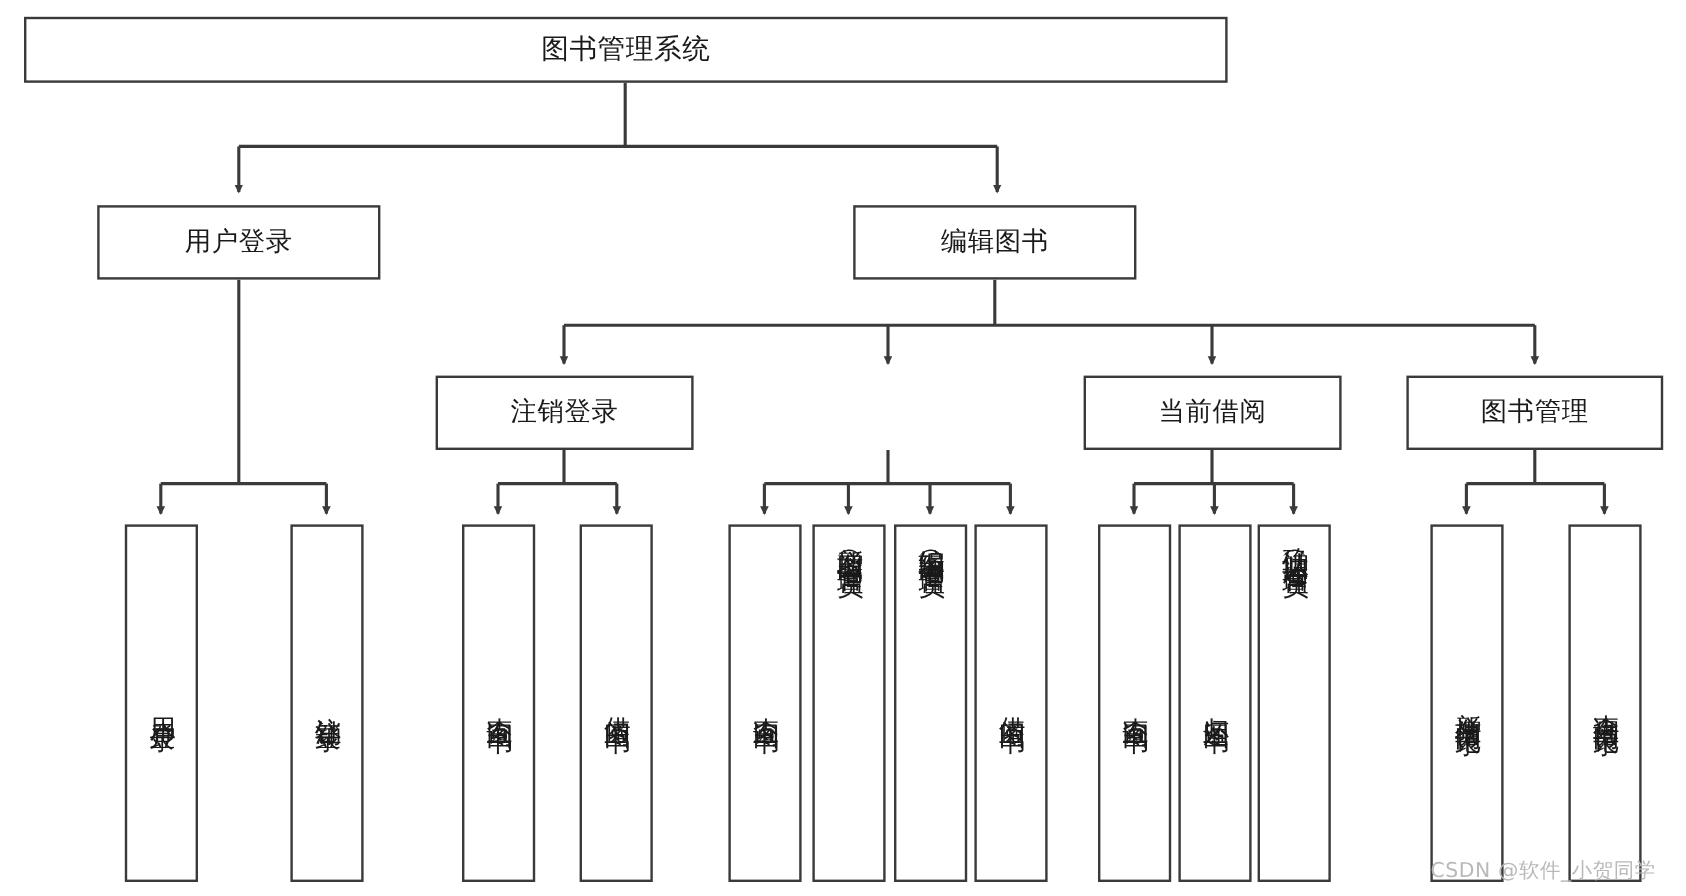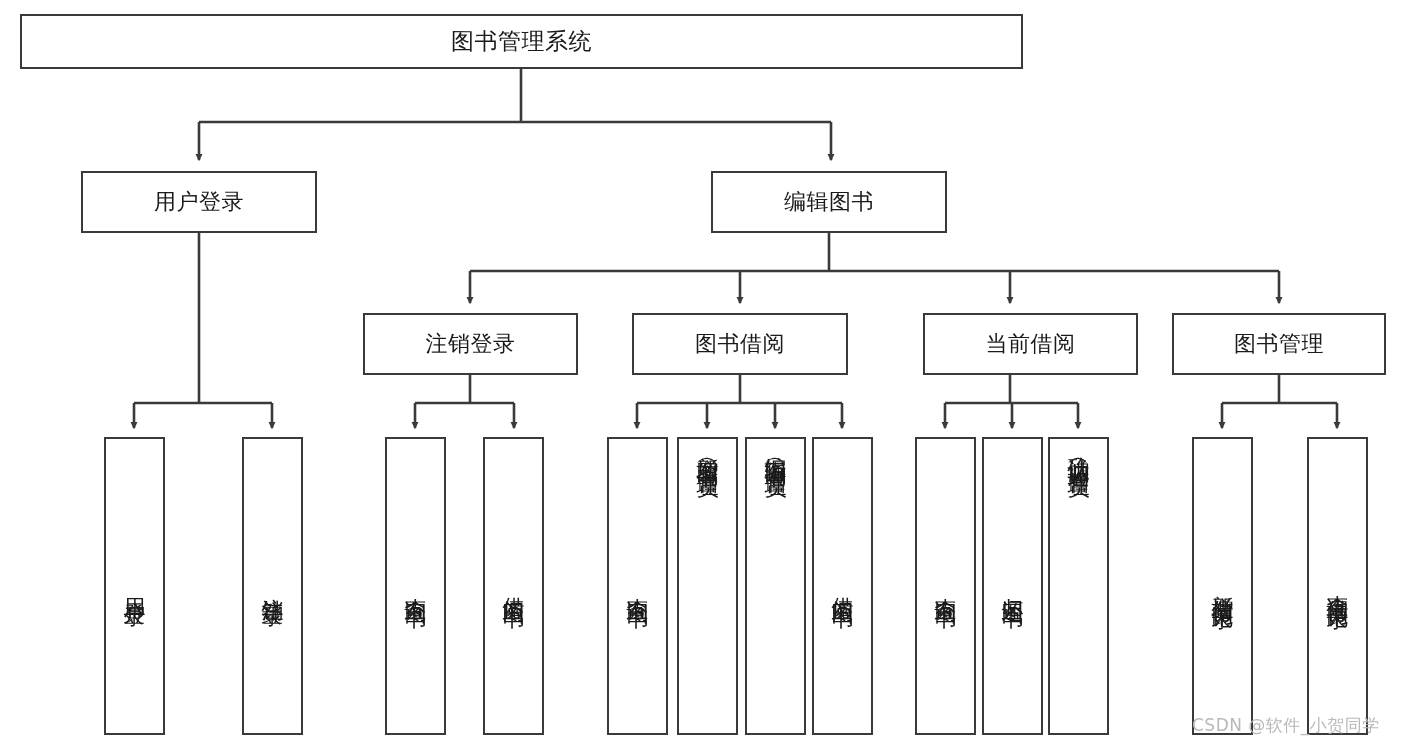--- a/index.html
+++ b/index.html
@@ -143,24 +143,21 @@
   <div class="node horiz" style="left:81px; top:171px; width:236px; height:62px;">
     <span class="lbl">用户登录</span>
   </div>
   <div class="node horiz" style="left:711px; top:171px; width:236px; height:62px;">
     <span class="lbl">编辑图书</span>
   </div>
 
   <div class="node horiz" style="left:363px; top:313px; width:215px; height:62px;">
     <span class="lbl">注销登录</span>
   </div>
-  <div class="node horiz" style="left:632px; top:313px; width:216px; height:62px;">
-    <span class="lbl">图书借阅</span>
-  </div>
-  <div class="node horiz" style="left:903px; top:313px; width:215px; height:62px;margin-left:20px;">
+  <div class="node horiz" style="left:903px; top:313px; width:215px; height:62px;">
     <span class="lbl">当前借阅</span>
   </div>
   <div class="node horiz" style="left:1172px; top:313px; width:214px; height:62px;">
     <span class="lbl">图书管理</span>
   </div>
 
   <div class="node vert mid" style="left:104px; top:437px; width:61px; height:298px;">
     <span class="lbl">用户登录</span>
   </div>
   <div class="node vert mid" style="left:242px; top:437px; width:61px; height:298px;">

